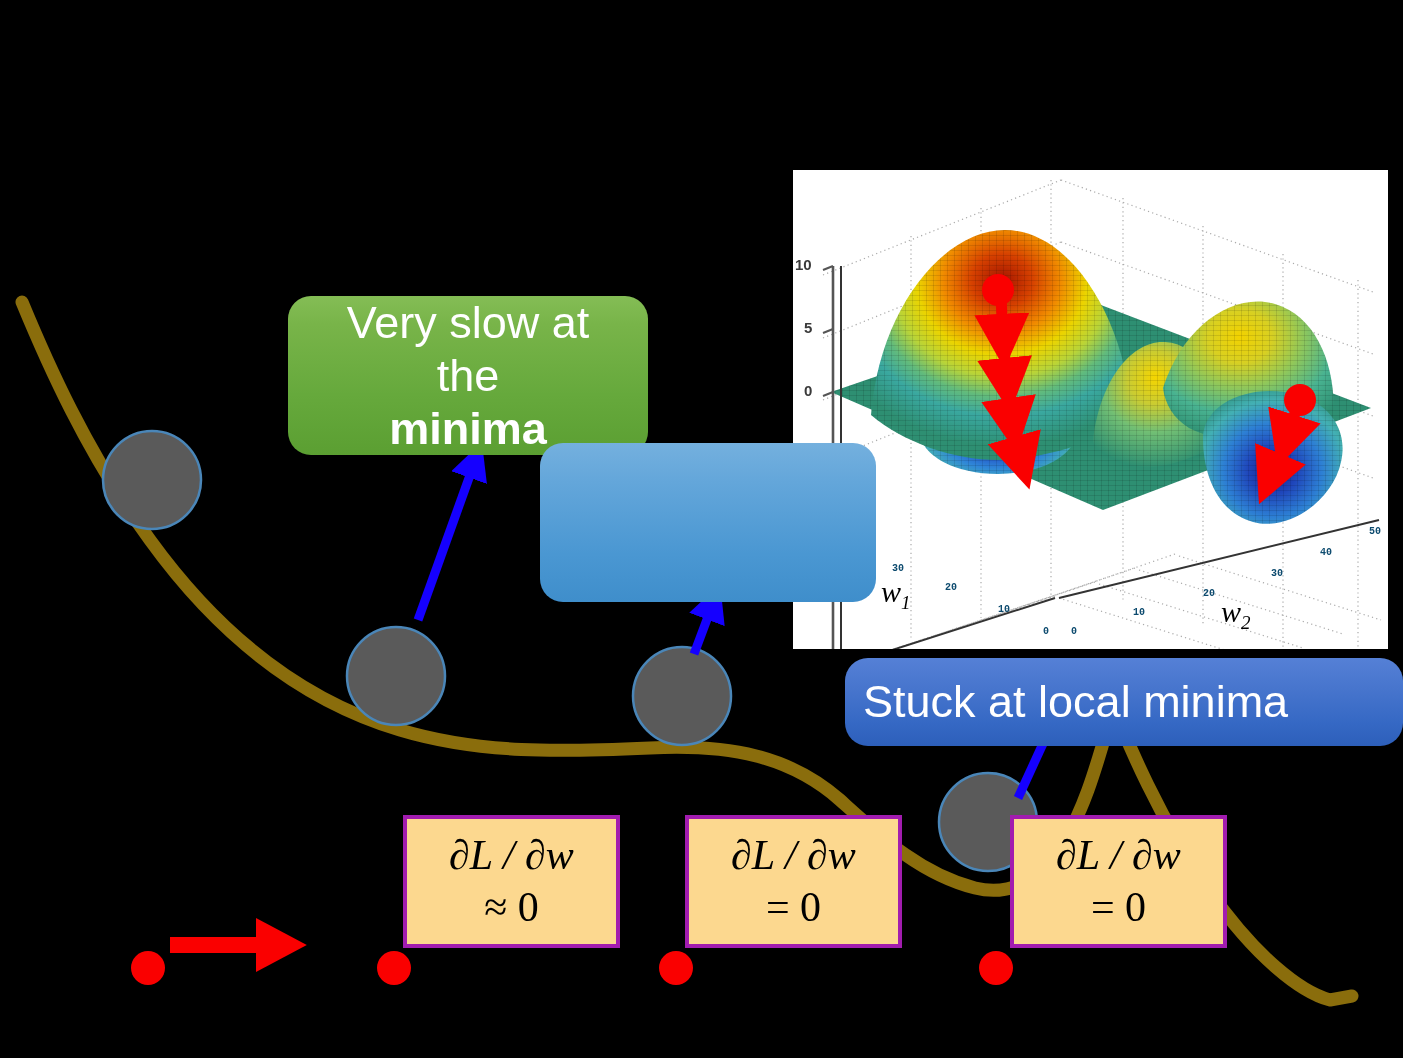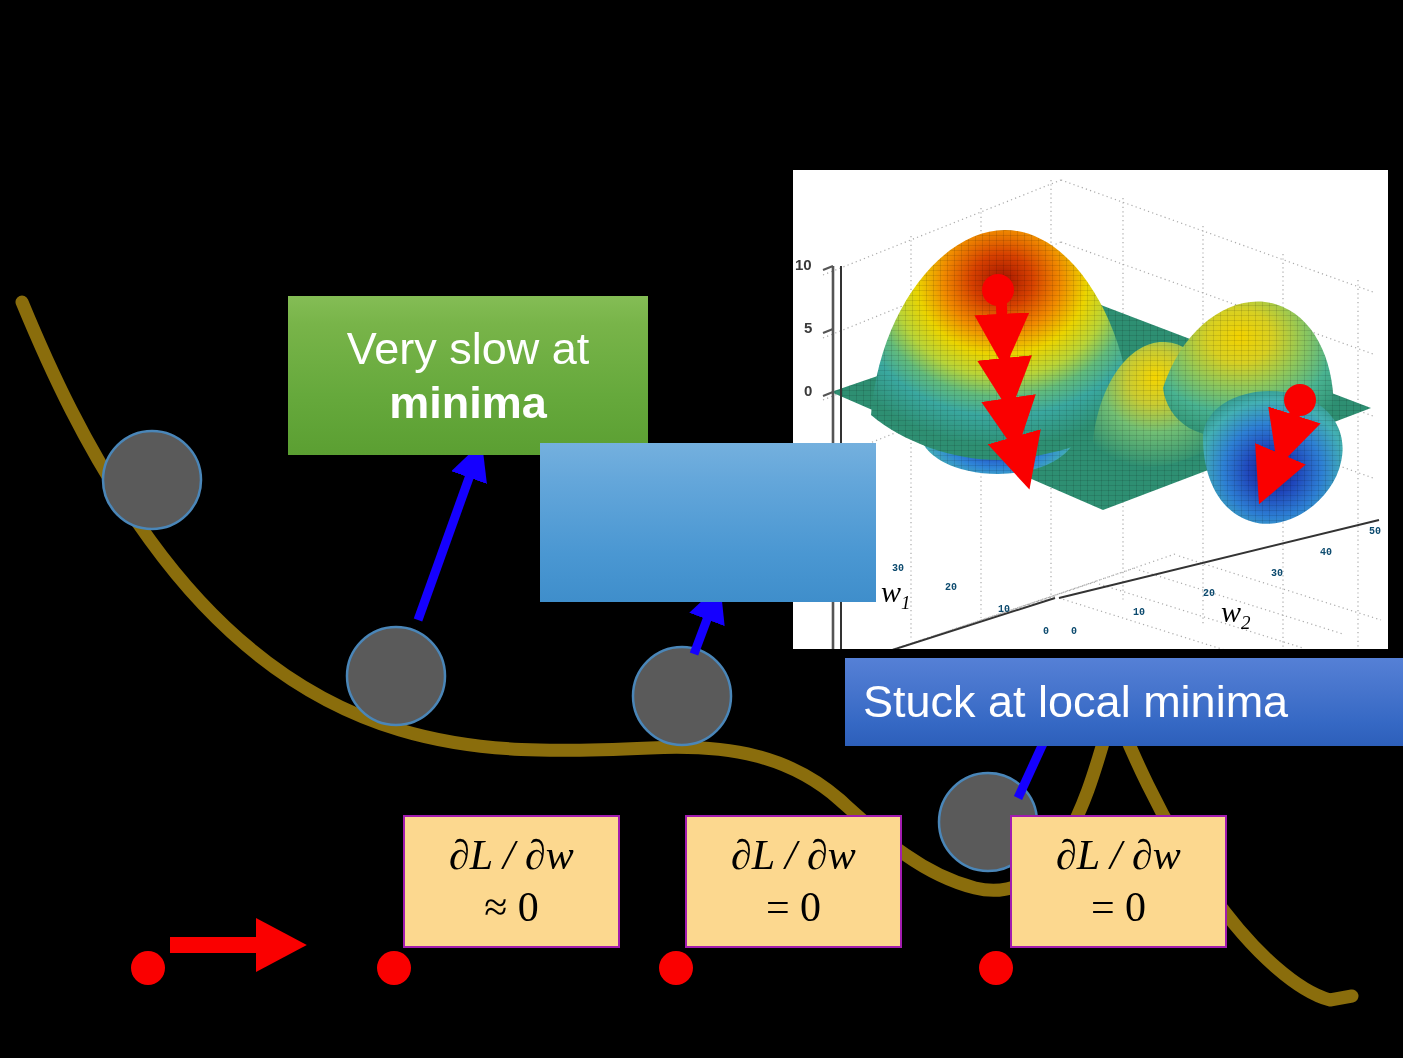--- a/index.html
+++ b/index.html
@@ -23,20 +23,21 @@
   .callout {
     position: absolute;
     display: flex;
     flex-direction: column;
     align-items: center;
     justify-content: center;
     color: #ffffff;
     line-height: 1.18;
     text-align: center;
     box-sizing: border-box;
+    border-radius: 23px;
   }
   .callout span { display: block; white-space: nowrap; }
 
   #callout-plateau {
     left: 288px; top: 296px; width: 360px; height: 159px;
     background: linear-gradient(to bottom, #84bd55 0%, #78b449 18%, #66a93c 62%, #5b9f32 100%);
     font-size: 45px;
   }
   #callout-plateau .bold { font-weight: bold; }
   #callout-plateau .line2 { letter-spacing: 0px; }
@@ -54,21 +55,21 @@
     justify-content: center;
     align-items: flex-start;
     padding-left: 18px;
     margin-top: 28px;
   }
 
   
   .deriv-box {
     position: absolute;
     background: #fcd88f;
-    border: 2px solid #a21caf;
+    border: 4px solid #a21caf;
     box-sizing: border-box;
     display: flex;
     flex-direction: column;
     align-items: center;
     justify-content: center;
     font-family: "Liberation Serif", serif;
     font-style: italic;
     color: #000000;
     line-height: 1.22;
   }
@@ -334,20 +335,21 @@
     <circle cx="394" cy="968" r="17" fill="#fa0000"></circle>
     <circle cx="676" cy="968" r="17" fill="#fa0000"></circle>
     <circle cx="996" cy="968" r="17" fill="#fa0000"></circle>
 
     <path d="M170 945 L262 945" fill="none" stroke="#fa0000" stroke-width="16" marker-end="url(#redflatarrow)"></path>
   </svg>
 
   <div id="callout-plateau" class="callout">
     <span>Very slow at</span>
     <span class="line2">
+        <span>the </span>
         <span class="bold">minima</span>
       </span>
   </div>
 
   <div id="callout-saddle" class="callout">
   </div>
 
   <div id="callout-localmin" class="callout">
     <span>Stuck at local minima</span>
   </div>

